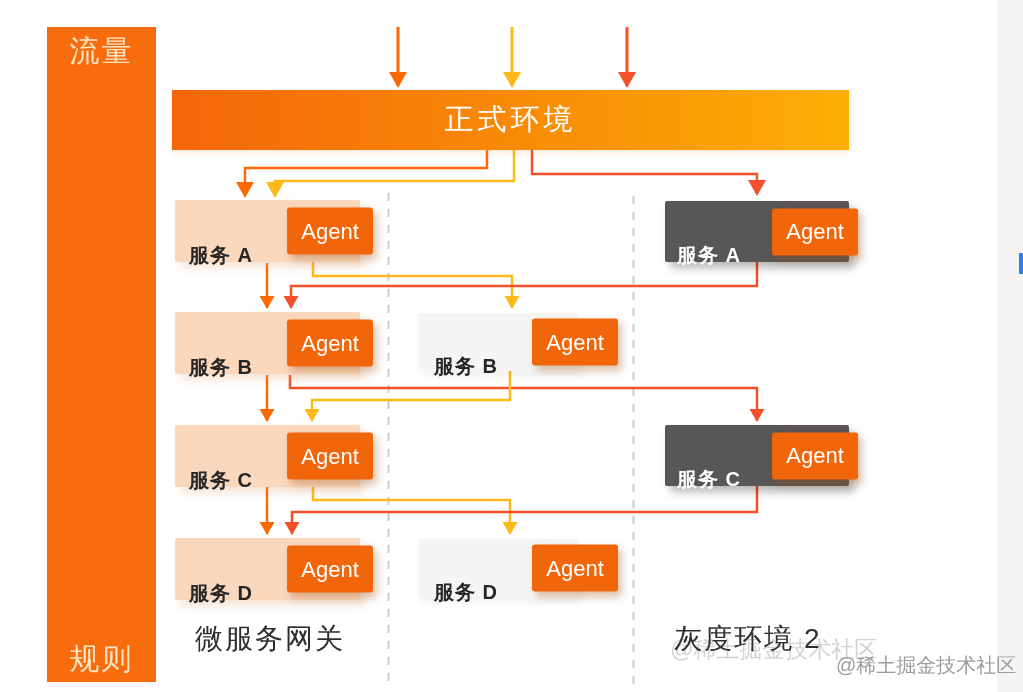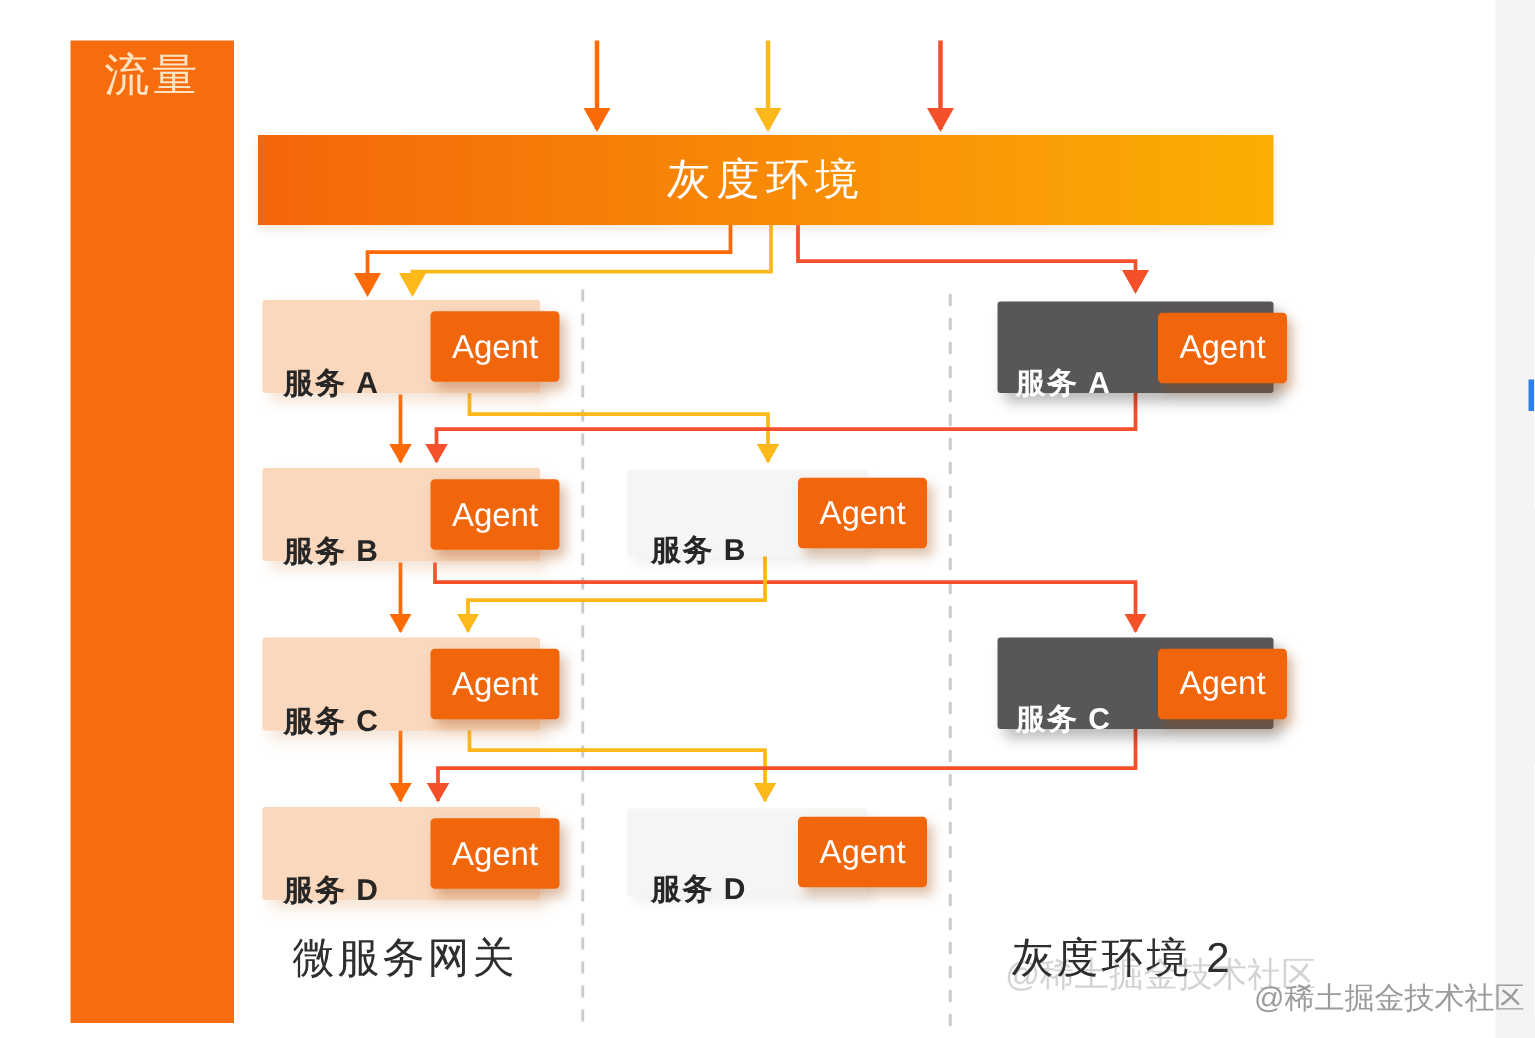--- a/index.html
+++ b/index.html
@@ -66,24 +66,25 @@
 </head>
 <body>
 
 <div id="canvas">
 
   <div class="right-strip"></div>
   <div class="blue-marker"></div>
 
   <aside class="sidebar">
     <div class="sb-line">流量</div>
+    <div class="sb-line">规则</div>
   </aside>
 
   <div class="gateway">
-    <span>灰度环境</span>
+    <span>正式环境</span>
   </div>
 
   <svg class="wires" width="1023" height="692" viewBox="0 0 1023 692">
     <defs>
       <marker id="ah-prod" markerUnits="userSpaceOnUse" markerWidth="14" markerHeight="16" refX="12" refY="7.5" orient="auto">
         <path class="mk-prod" d="M0,0 L13,7.5 L0,15 Z"></path>
       </marker>
       <marker id="ah-gray1" markerUnits="userSpaceOnUse" markerWidth="14" markerHeight="16" refX="12" refY="7.5" orient="auto">
         <path class="mk-gray1" d="M0,0 L13,7.5 L0,15 Z"></path>
       </marker>

